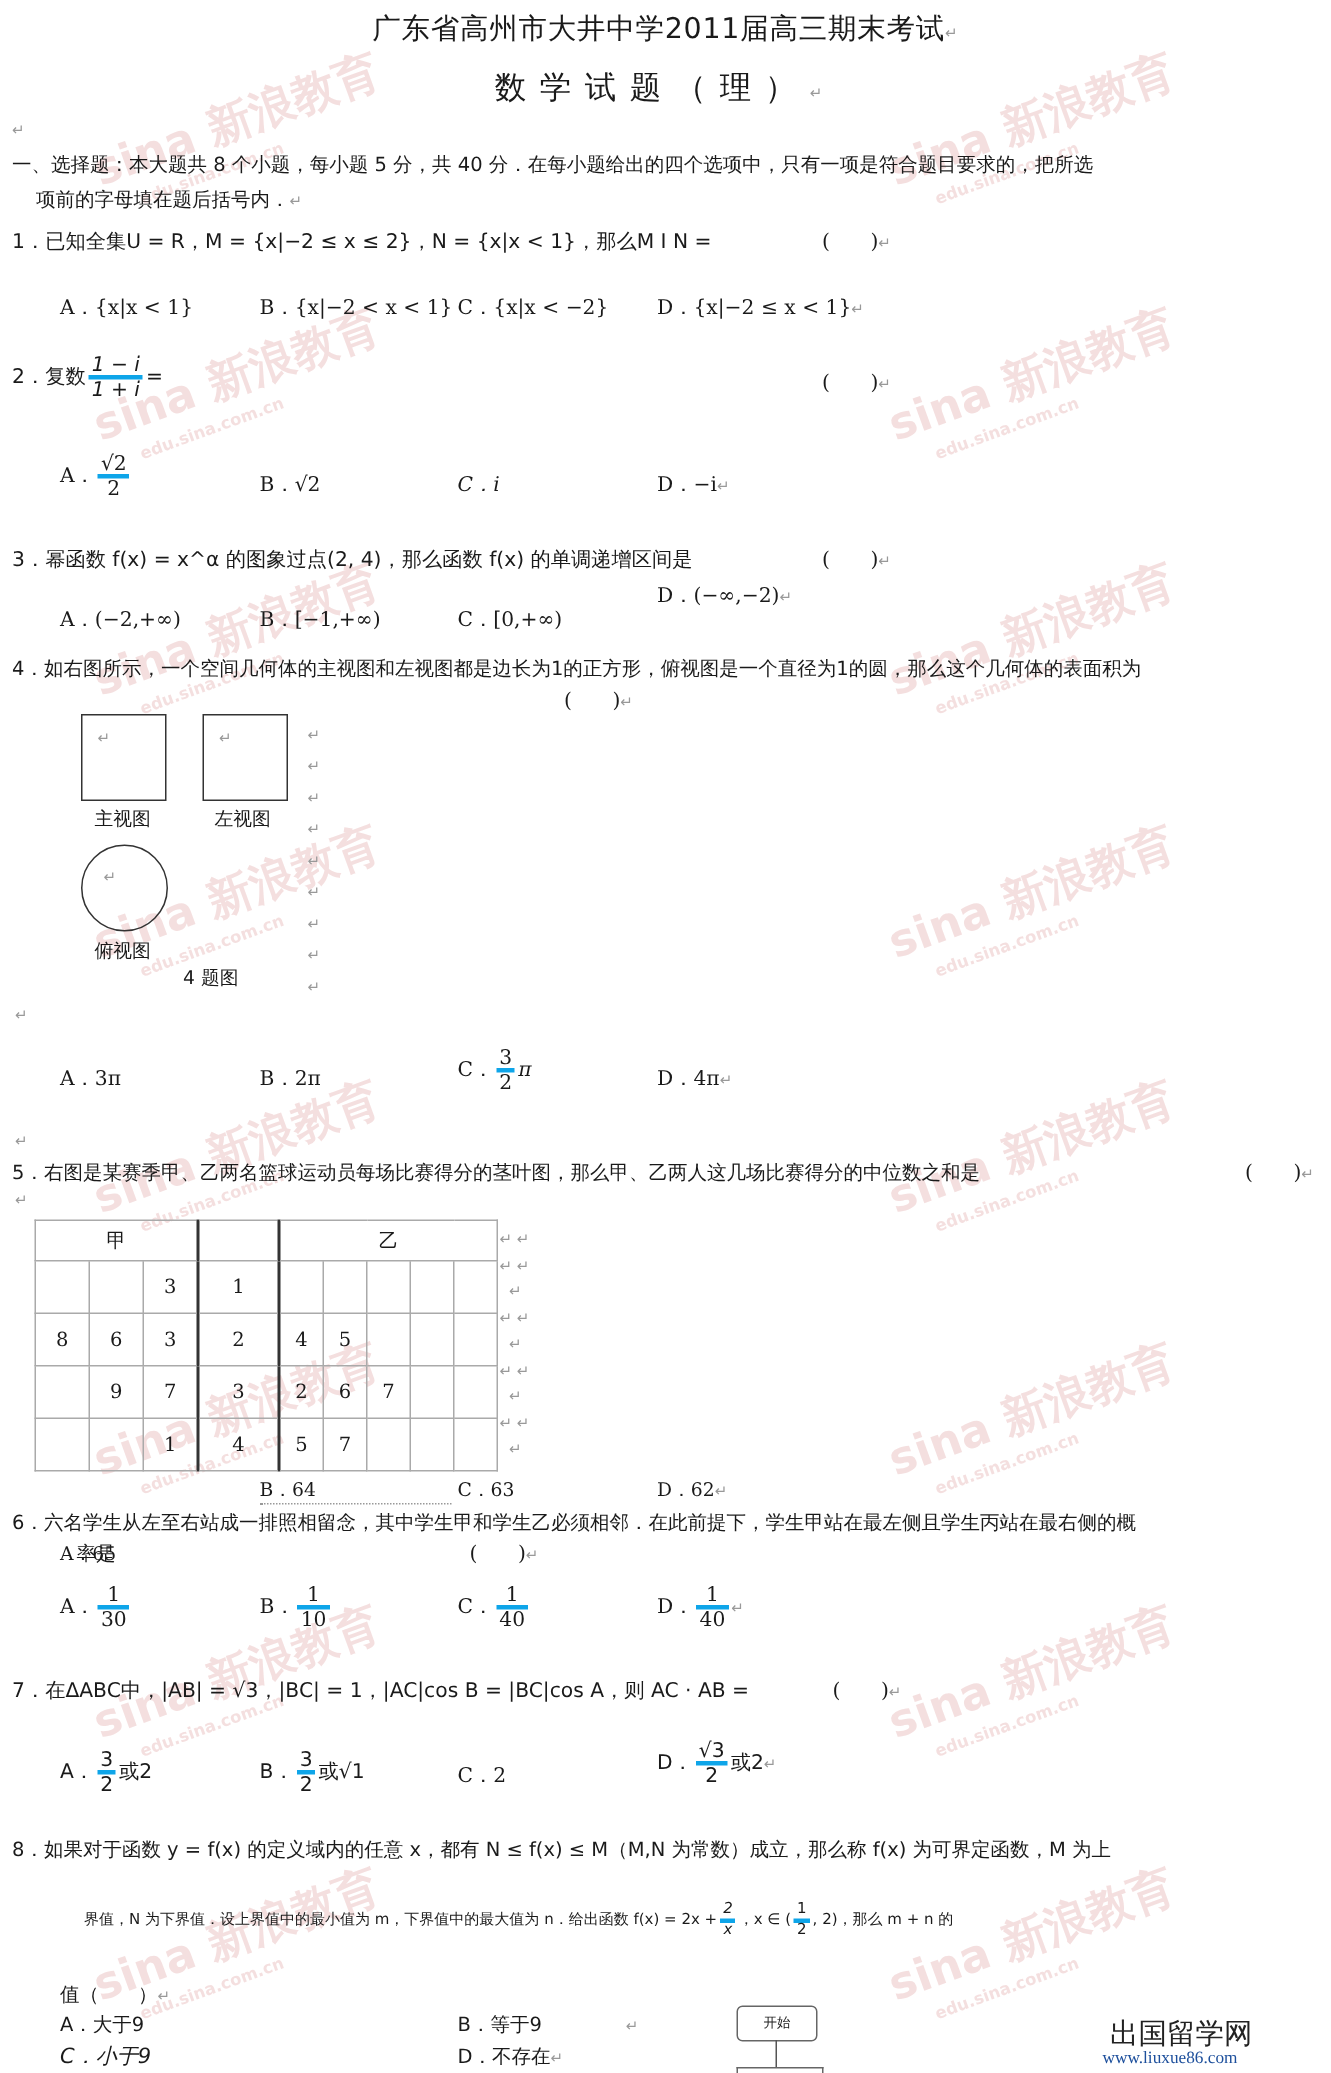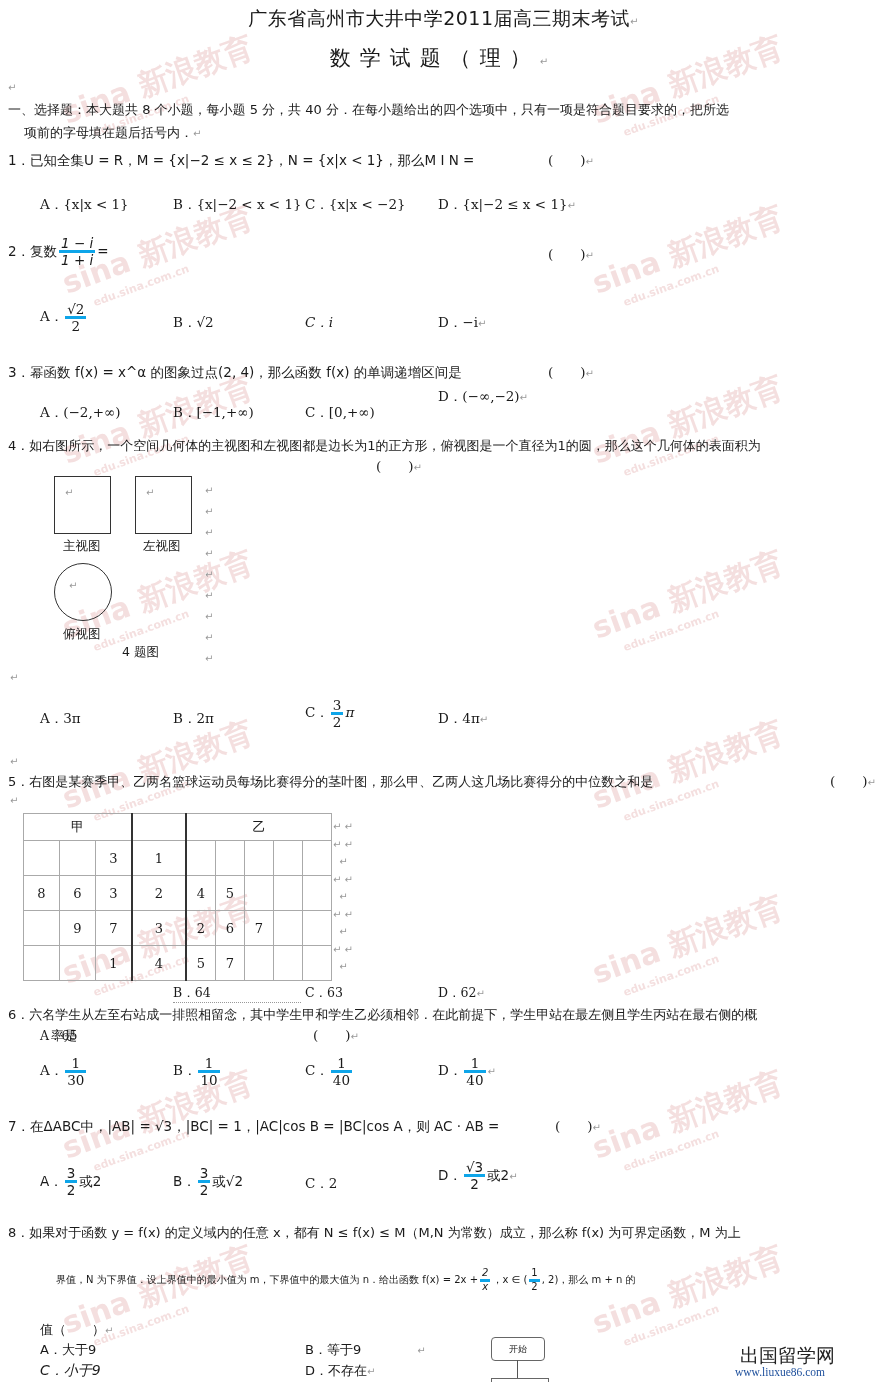--- a/index.html
+++ b/index.html
@@ -182,21 +182,21 @@
 <div class="abs cn" style="left:40px;top:1027px;font-size:13px;margin-left:11px;">率是</div>
 <div class="abs" style="left:313px;top:1027px;"><span>(　　)</span><span class="pm">↵</span></div>
 <div class="abs" style="left:40px;top:1056px;"><span>A．</span><span class="frac"><span class="n">1</span><span class="d">30</span></span></div>
 <div class="abs" style="left:173px;top:1056px;"><span>B．</span><span class="frac"><span class="n">1</span><span class="d">10</span></span></div>
 <div class="abs" style="left:305px;top:1056px;"><span>C．</span><span class="frac"><span class="n">1</span><span class="d">40</span></span></div>
 <div class="abs" style="left:438px;top:1056px;"><span>D．</span><span class="frac"><span class="n">1</span><span class="d">40</span></span><span class="pm">↵</span></div>
 
 <div class="abs cn" style="left:8px;top:1118px;"><span>7．</span><span>在ΔABC中，|AB| = √3，|BC| = 1，|AC|cos B = |BC|cos A，则 AC · AB =</span></div>
 <div class="abs" style="left:555px;top:1118px;"><span>(　　)</span><span class="pm">↵</span></div>
 <div class="abs cn" style="left:40px;top:1166px;"><span>A．</span><span class="frac"><span class="n">3</span><span class="d">2</span></span><span>或2</span></div>
-<div class="abs cn" style="left:173px;top:1166px;"><span>B．</span><span class="frac"><span class="n">3</span><span class="d">2</span></span><span>或√2</span></div>
+<div class="abs cn" style="left:173px;top:1166px;"><span>B．</span><span class="frac"><span class="n">3</span><span class="d">2</span></span><span>或√1</span></div>
 <div class="abs" style="left:305px;top:1175px;">C．2</div>
 <div class="abs cn" style="left:438px;top:1160px;"><span>D．</span><span class="frac"><span class="n">√3</span><span class="d">2</span></span><span>或2</span><span class="pm">↵</span></div>
 
 <div class="abs cn" style="left:8px;top:1224px;font-size:13px;"><span>8．</span><span>如果对于函数 y = f(x) 的定义域内的任意 x，都有 N ≤ f(x) ≤ M（M,N 为常数）成立，那么称 f(x) 为可界定函数，M 为上</span></div>
 <div class="abs cn" style="left:40px;top:1268px;font-size:10px;margin-left:16px;"><span>界值，N 为下界值．设上界值中的最小值为 m，下界值中的最大值为 n．给出函数 f(x) = 2x +</span><span class="frac it"><span class="n">2</span><span class="d">x</span></span><span>，x ∈ (</span><span class="frac"><span class="n">1</span><span class="d">2</span></span><span>, 2)，那么 m + n 的</span></div>
 <div class="abs cn" style="left:40px;top:1321px;font-size:13px;"><span>值（　　）</span><span class="pm">↵</span></div>
 <div class="abs cn" style="left:40px;top:1341px;font-size:13px;">A．大于9</div>
 <div class="abs cn" style="left:305px;top:1341px;font-size:13px;"><span>B．等于9</span><span class="pm" style="margin-left:56px;">↵</span></div>
 <div class="abs cn" style="left:40px;top:1362px;font-size:14px;font-style:italic;">C．小于9</div>
 <div class="abs cn" style="left:305px;top:1362px;font-size:13px;"><span>D．不存在</span><span class="pm">↵</span></div>

